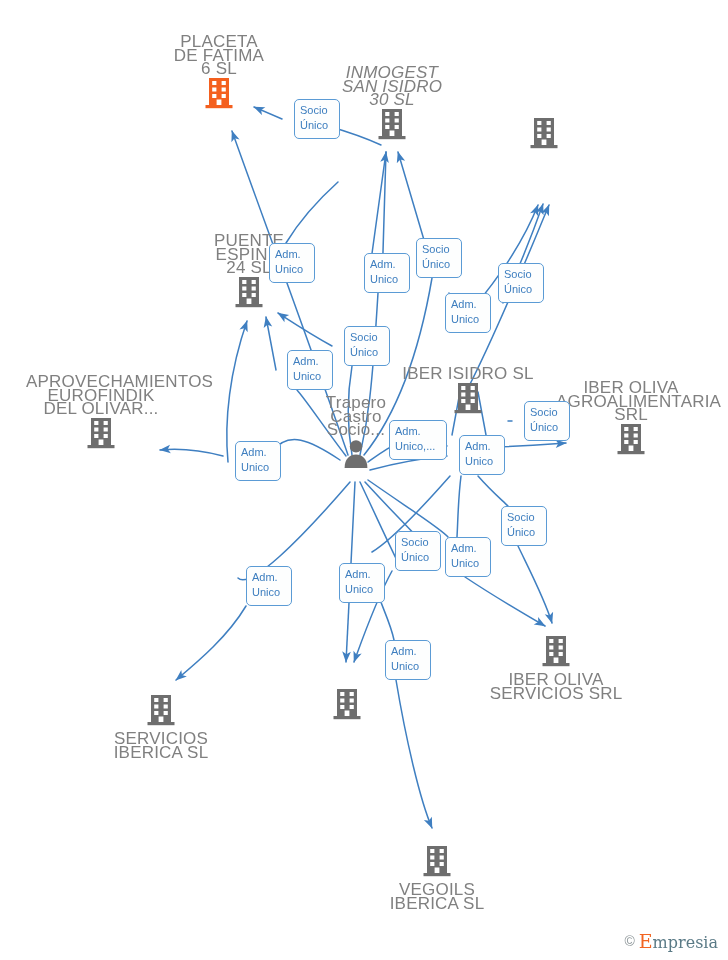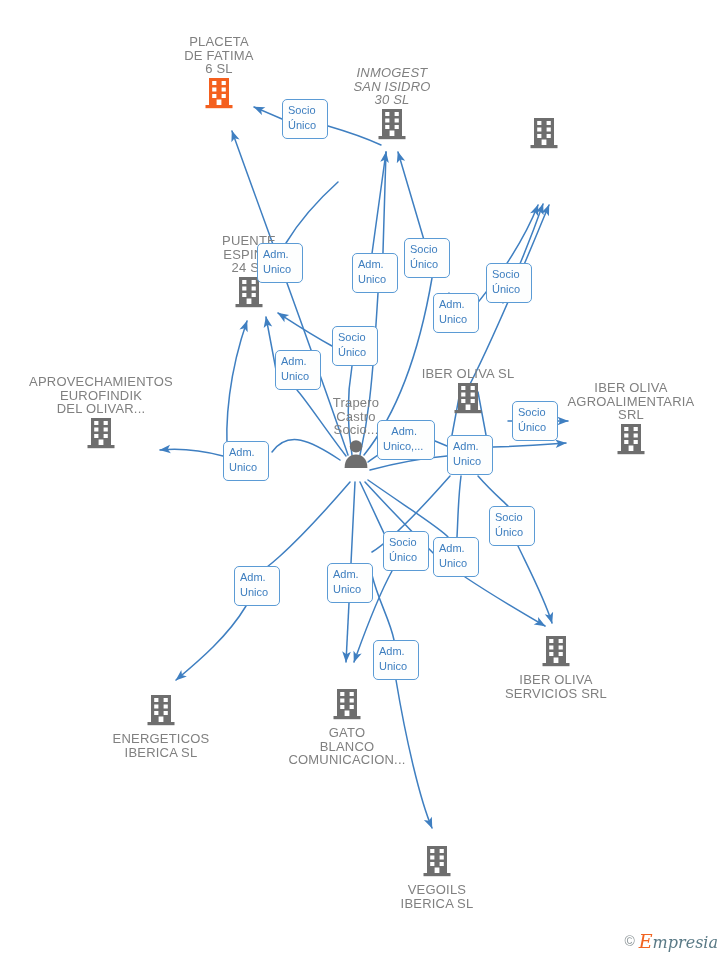--- a/index.html
+++ b/index.html
@@ -24,21 +24,21 @@
     width: 728px;
     height: 960px;
   }
   .node {
     position: absolute;
     transform: translate(-50%, 0);
     text-align: center;
     width: 150px;
   }
   .node .caption {
-    font-size: 13px;
+    font-size: 17px;
     line-height: 13.5px;
     color: #808080;
     letter-spacing: 0.2px;
     white-space: pre-line;
   }
   .node .glyph {
     display: block;
     margin: 0 auto;
   }
   .node.label-above .caption { margin-bottom: 1px; }
@@ -46,39 +46,39 @@
 
   .edge-label {
     position: absolute;
     transform: translate(-50%, -50%);
     background: #fdfefe;
     border: 1.3px solid #5b9bd5;
     border-radius: 5px;
     color: #3d7ebf;
     font-size: 11px;
     line-height: 15px;
-    text-align: right;
-    padding: 3px 17px 4px 5px;
+    text-align: left;
+    padding: 3px 8px 4px 5px;
     white-space: pre-line;
     box-sizing: border-box;
+    margin-left: 12px;
   }
   .watermark {
     position: absolute;
     right: 10px;
     bottom: 8px;
     font-size: 16px;
     color: #7f8c8d;
     display: flex;
     align-items: center;
     gap: 4px;
   }
   .watermark .wm-c { font-size: 14px; color: #8d9699; }
   .watermark .wm-text {
     font-family: "DejaVu Serif", serif;
-    font-style: italic;
     font-size: 16px;
     color: #5a7a86;
   }
   .watermark .wm-text .wm-e { color: #f26522; font-size: 19px; }
 </style>
 </head>
 <body>
 
 <div id="canvas">
 
@@ -208,21 +208,21 @@
             <rect x="16.6" y="4" width="4.2" height="4" fill="#ffffff"></rect>
             <rect x="7.2" y="10.5" width="4.2" height="4" fill="#ffffff"></rect>
             <rect x="16.6" y="10.5" width="4.2" height="4" fill="#ffffff"></rect>
             <rect x="7.2" y="17" width="4.2" height="4" fill="#ffffff"></rect>
             <rect x="16.6" y="17" width="4.2" height="4" fill="#ffffff"></rect>
             <rect x="11.6" y="22.5" width="4.8" height="5.5" fill="#ffffff"></rect>
             <rect x="0.5" y="28" width="27" height="3.2" fill="#6e6e6e"></rect>
           </svg></div>
       </div>
       <div class="node label-above" style="left: 468px; top: 367px;">
-        <div class="caption">IBER OLIVA SL</div>
+        <div class="caption">IBER ISIDRO SL</div>
         <div class="glyph"><svg width="28" height="32" viewBox="0 0 28 32">
             <rect x="4" y="1" width="20" height="27" fill="#6e6e6e"></rect>
             <rect x="7.2" y="4" width="4.2" height="4" fill="#ffffff"></rect>
             <rect x="16.6" y="4" width="4.2" height="4" fill="#ffffff"></rect>
             <rect x="7.2" y="10.5" width="4.2" height="4" fill="#ffffff"></rect>
             <rect x="16.6" y="10.5" width="4.2" height="4" fill="#ffffff"></rect>
             <rect x="7.2" y="17" width="4.2" height="4" fill="#ffffff"></rect>
             <rect x="16.6" y="17" width="4.2" height="4" fill="#ffffff"></rect>
             <rect x="11.6" y="22.5" width="4.8" height="5.5" fill="#ffffff"></rect>
             <rect x="0.5" y="28" width="27" height="3.2" fill="#6e6e6e"></rect>
@@ -288,38 +288,35 @@
             <rect x="4" y="1" width="20" height="27" fill="#6e6e6e"></rect>
             <rect x="7.2" y="4" width="4.2" height="4" fill="#ffffff"></rect>
             <rect x="16.6" y="4" width="4.2" height="4" fill="#ffffff"></rect>
             <rect x="7.2" y="10.5" width="4.2" height="4" fill="#ffffff"></rect>
             <rect x="16.6" y="10.5" width="4.2" height="4" fill="#ffffff"></rect>
             <rect x="7.2" y="17" width="4.2" height="4" fill="#ffffff"></rect>
             <rect x="16.6" y="17" width="4.2" height="4" fill="#ffffff"></rect>
             <rect x="11.6" y="22.5" width="4.8" height="5.5" fill="#ffffff"></rect>
             <rect x="0.5" y="28" width="27" height="3.2" fill="#6e6e6e"></rect>
           </svg></div>
-        <div class="caption">ENERGETICOS
+        <div class="caption">SERVICIOS
 IBERICA SL</div>
       </div>
       <div class="node label-below" style="left: 347px; top: 688px;">
         <div class="glyph"><svg width="28" height="32" viewBox="0 0 28 32">
             <rect x="4" y="1" width="20" height="27" fill="#6e6e6e"></rect>
             <rect x="7.2" y="4" width="4.2" height="4" fill="#ffffff"></rect>
             <rect x="16.6" y="4" width="4.2" height="4" fill="#ffffff"></rect>
             <rect x="7.2" y="10.5" width="4.2" height="4" fill="#ffffff"></rect>
             <rect x="16.6" y="10.5" width="4.2" height="4" fill="#ffffff"></rect>
             <rect x="7.2" y="17" width="4.2" height="4" fill="#ffffff"></rect>
             <rect x="16.6" y="17" width="4.2" height="4" fill="#ffffff"></rect>
             <rect x="11.6" y="22.5" width="4.8" height="5.5" fill="#ffffff"></rect>
             <rect x="0.5" y="28" width="27" height="3.2" fill="#6e6e6e"></rect>
           </svg></div>
-        <div class="caption">GATO
-BLANCO
-COMUNICACION...</div>
       </div>
       <div class="node label-below" style="left: 437px; top: 845px;">
         <div class="glyph"><svg width="28" height="32" viewBox="0 0 28 32">
             <rect x="4" y="1" width="20" height="27" fill="#6e6e6e"></rect>
             <rect x="7.2" y="4" width="4.2" height="4" fill="#ffffff"></rect>
             <rect x="16.6" y="4" width="4.2" height="4" fill="#ffffff"></rect>
             <rect x="7.2" y="10.5" width="4.2" height="4" fill="#ffffff"></rect>
             <rect x="16.6" y="10.5" width="4.2" height="4" fill="#ffffff"></rect>
             <rect x="7.2" y="17" width="4.2" height="4" fill="#ffffff"></rect>
             <rect x="16.6" y="17" width="4.2" height="4" fill="#ffffff"></rect>

